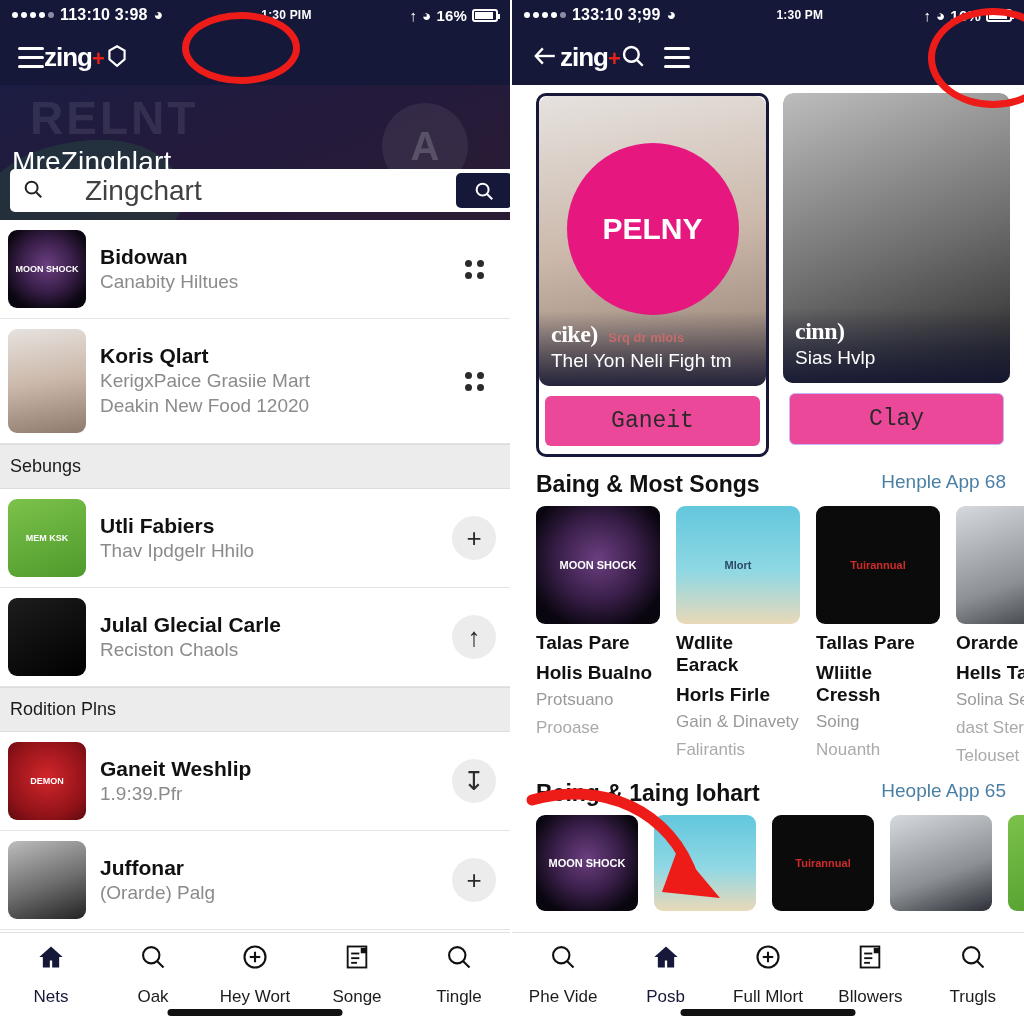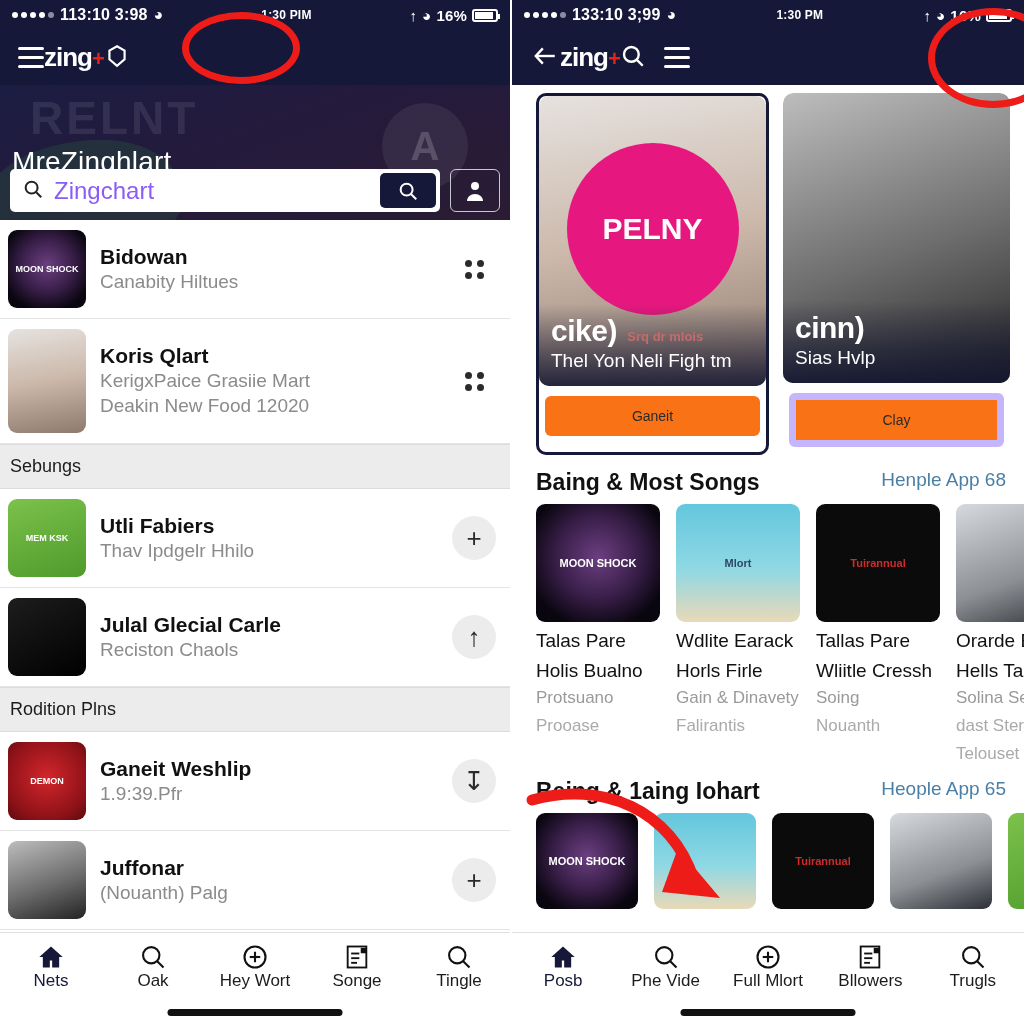--- a/index.html
+++ b/index.html
@@ -70,22 +70,22 @@
   }
   .searchrow {
     position: absolute; left: 10px; right: 10px; bottom: 8px;
     display: flex; align-items: center; gap: 10px;
   }
   .searchbox {
     flex: 1; height: 43px; background: #fff; border-radius: 5px;
     display: flex; align-items: center; padding: 0 4px 0 12px; gap: 10px;
   }
   .searchbox input {
-    flex: 1; border: 0; outline: 0; font-size: 24px; color: #8b5cf6;
-    font-family: "Liberation Sans", sans-serif; background: transparent;
+    flex: 1; border: 0; outline: 0; font-size: 28px; color: #404040;
+    font-family: "Liberation Sans", sans-serif; background: transparent; margin-left: 31px;
   }
   .search-go {
     width: 56px; height: 35px; background: #16183a; border-radius: 5px;
     display: flex; align-items: center; justify-content: center;
   }
   .people-btn {
     width: 50px; height: 43px; border: 1.5px solid rgba(255,255,255,.75);
     border-radius: 6px; display: flex; align-items: center; justify-content: center;
   }
 
@@ -117,60 +117,60 @@
     display: flex; align-items: center; justify-content: center;
     font-size: 26px; color: #2b2b2b;
   }
 
   
   .tabbar {
     position: absolute; left: 0; right: 0; bottom: 0; height: 92px;
     background: #fff; border-top: 1px solid #e0e0e0;
     display: flex; align-items: flex-start; padding-top: 10px;
   }
-  .tab { flex: 1; display: flex; flex-direction: column; align-items: center; gap: 0; }
+  .tab { flex: 1; display: flex; flex-direction: column; align-items: center; gap: 16px; }
   .tab .lbl { font-size: 17px; color: #1c1c1c; }
   .tab.active .lbl { color: #16183a; }
   .homebar {
     position: absolute; left: 50%; transform: translateX(-50%); bottom: 8px;
     width: 175px; height: 7px; border-radius: 4px; background: #111;
   }
 
   
   .r-body { position: absolute; top: 85px; left: 0; right: 0; bottom: 92px; overflow: hidden; background:#fff; }
   .cards { display: flex; gap: 14px; padding: 8px 14px 0 24px; }
   .card { flex: 1; border-radius: 10px; overflow: hidden; position: relative; }
   .card-img { height: 290px; position: relative; border-radius: 10px; overflow: hidden; }
   .card-img .overlay {
     position: absolute; left: 0; right: 0; bottom: 0; padding: 10px 12px 14px;
     background: linear-gradient(transparent, rgba(20,22,50,.88));
     color: #fff;
   }
-  .card-brand { font-size: 30px; font-weight: 900; letter-spacing: -.5px; }
+  .card-brand { font-size: 24px; font-weight: 900; letter-spacing: -.5px; font-family: Liberation Serif, serif; }
   .card-kicker { font-size: 13px; color: #c56b6b; font-weight: bold; display:inline-block; margin-left:6px;}
   .card-sub { font-size: 19px; margin-top: 2px; }
   .cta {
     display: block; margin: 10px 6px 8px; padding: 12px 0; text-align: center;
-    background: #f97316; border-radius: 6px; font-size: 14px; color: #2a2a2a;
+    background: #ec4899; border-radius: 6px; font-size: 23px; color: #2a2a2a; font-family: Liberation Mono, monospace;
   }
   .card.framed { border: 3px solid #16183a; border-radius: 10px; }
-  .card.plain .cta { border: 7px solid #c4b5fd; }
+  .card.plain .cta { border: 1px solid #c4b5fd; }
 
   .sec-row {
     display: flex; align-items: flex-start; justify-content: space-between;
     padding: 14px 18px 8px 24px;
   }
   .sec-title { font-size: 23px; font-weight: bold; color: #111; }
   .sec-link { font-size: 19px; color: #4a7fa5; }
 
   .hscroll { display: flex; gap: 16px; padding: 0 0 0 24px; }
   .hitem { flex: 0 0 124px; }
   .hitem .art { width: 124px; height: 118px; border-radius: 9px; overflow: hidden; position: relative;
                 display:flex; align-items:center; justify-content:center; color:#fff; font-size:11px; font-weight:bold; text-align:center;}
-  .hitem .t { font-size: 19px; font-weight: normal; color: #111; line-height: 1.15; margin-top: 8px; }
+  .hitem .t { font-size: 19px; font-weight: bold; color: #111; line-height: 1.15; margin-top: 8px; }
   .hitem .s { font-size: 17px; color: #9a9a9a; margin-top: 6px; line-height: 1.2;}
   .hitem .s2 { font-size: 17px; color: #aaa; margin-top: 8px; }
 
   .hscroll.small .hitem { flex: 0 0 102px; }
   .hscroll.small .art { width: 102px; height: 96px; }
 
   
   .art-moon { background: radial-gradient(circle at 50% 45%, #6b3f80 0%, #3a1f4a 45%, #0a0610 80%); }
   .art-guitar { background: linear-gradient(180deg,#63c7dd 0%, #8fd8e4 55%, #e9d9b8 100%); }
   .art-black { background: #0b0b0b; }
@@ -341,21 +341,21 @@
         </div>
         <div class="row-act">
           <span class="circ-btn">↧</span>
         </div>
       </div>
 
       <div class="row">
         <div class="thumb art-port"></div>
         <div class="row-text">
           <div class="row-title">Juffonar</div>
-          <div class="row-sub">(Nouanth) Palg</div>
+          <div class="row-sub">(Orarde) Palg</div>
         </div>
         <div class="row-act">
           <span class="circ-btn">+</span>
         </div>
       </div>
     </div>
 
     <div class="tabbar">
       <div class="tab active">
         <svg width="30" height="28" viewBox="0 0 24 24" fill="#16183a">
@@ -546,32 +546,32 @@
         <div class="hitem">
             <div class="art art-man"></div>
           </div>
         <div class="hitem">
             <div class="art art-green"></div>
           </div>
       </div>
     </div>
 
     <div class="tabbar">
+      <div class="tab">
+        <svg width="30" height="28" viewBox="0 0 24 24" fill="none" stroke="#111" stroke-width="1.8">
+            <circle cx="10.5" cy="10.5" r="7"></circle>
+            <line x1="15.6" y1="15.6" x2="21" y2="21"></line>
+          </svg>
+        <span class="lbl">Phe Vide</span>
+      </div>
       <div class="tab active">
         <svg width="30" height="28" viewBox="0 0 24 24" fill="#16183a">
             <path d="M12 3 2 12h3v9h6v-6h2v6h6v-9h3z"></path>
           </svg>
         <span class="lbl">Posb</span>
-      </div>
-      <div class="tab">
-        <svg width="30" height="28" viewBox="0 0 24 24" fill="none" stroke="#111" stroke-width="1.8">
-            <circle cx="10.5" cy="10.5" r="7"></circle>
-            <line x1="15.6" y1="15.6" x2="21" y2="21"></line>
-          </svg>
-        <span class="lbl">Phe Vide</span>
       </div>
       <div class="tab">
         <svg width="30" height="28" viewBox="0 0 24 24" fill="none" stroke="#111" stroke-width="1.8">
             <circle cx="12" cy="12" r="9"></circle>
             <line x1="12" y1="7.5" x2="12" y2="16.5"></line>
             <line x1="7.5" y1="12" x2="16.5" y2="12"></line>
           </svg>
         <span class="lbl">Full Mlort</span>
       </div>
       <div class="tab">

